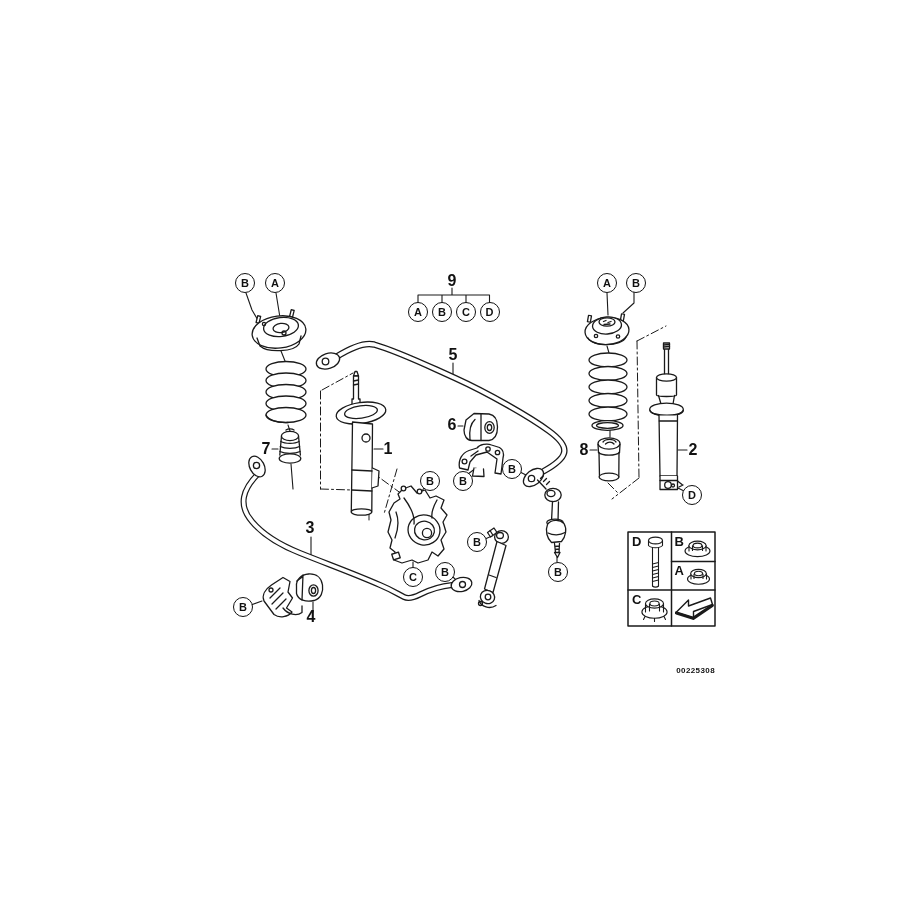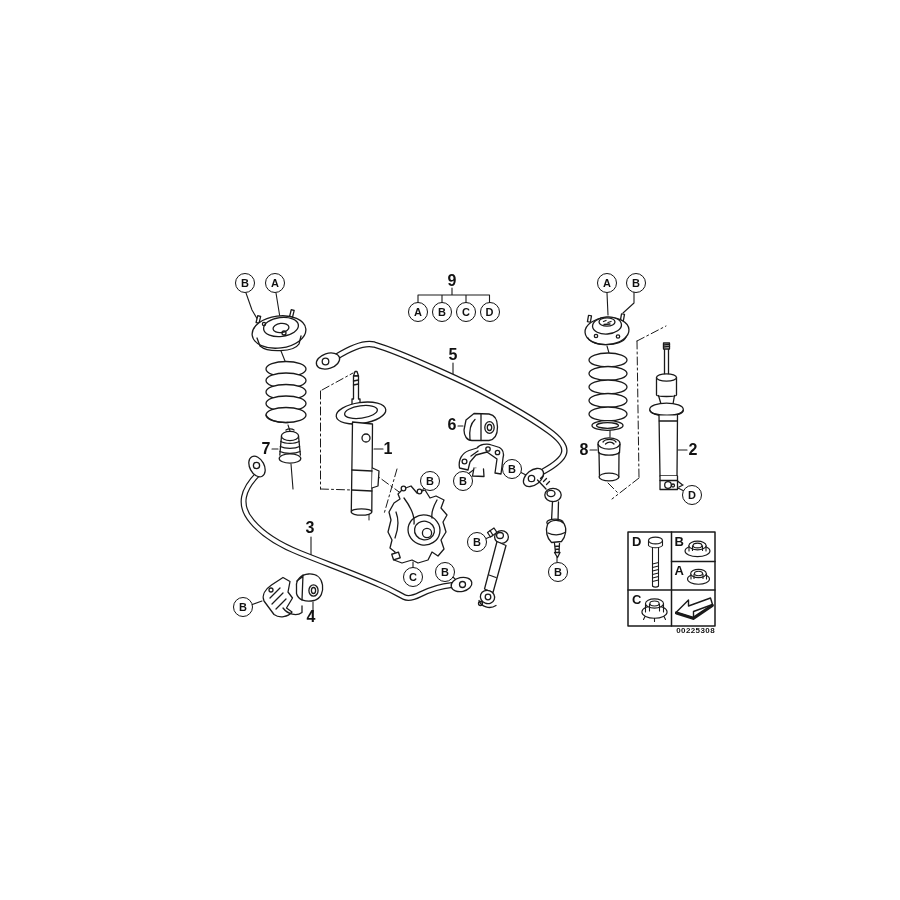--- a/index.html
+++ b/index.html
@@ -4,21 +4,21 @@
 <style>
   html,body{margin:0;padding:0;background:#fff;}
   #stage{position:relative;width:900px;height:900px;background:#fff;overflow:hidden;
          font-family:"Liberation Sans",sans-serif;color:#111;}
   #art{position:absolute;left:0;top:0;}
   .co{position:absolute;width:20px;height:20px;border:1.7px solid #111;border-radius:50%;
       background:#fff;box-sizing:border-box;display:flex;align-items:center;justify-content:center;
       font-weight:bold;font-size:11px;line-height:1;transform:translate(-50%,-50%);}
   .pnum{position:absolute;font-weight:bold;font-size:16px;line-height:1;transform:translate(-50%,-50%);}
   .lg{position:absolute;font-weight:bold;font-size:13px;line-height:1;}
-  .docnum{position:absolute;font-weight:bold;font-size:8px;line-height:1;letter-spacing:.4px;}
+  .docnum{position:absolute;font-weight:bold;font-size:8px;line-height:1;letter-spacing:.4px;margin-top:40px;}
 </style>
 </head>
 <body>
 
 <div id="stage">
 
 <svg id="art" width="900" height="900" viewBox="0 0 900 900">
   <g fill="none" stroke="#1a1a1a" stroke-width="1.3" stroke-linecap="round" stroke-linejoin="round">
 
     <g stroke-width="1.1">

